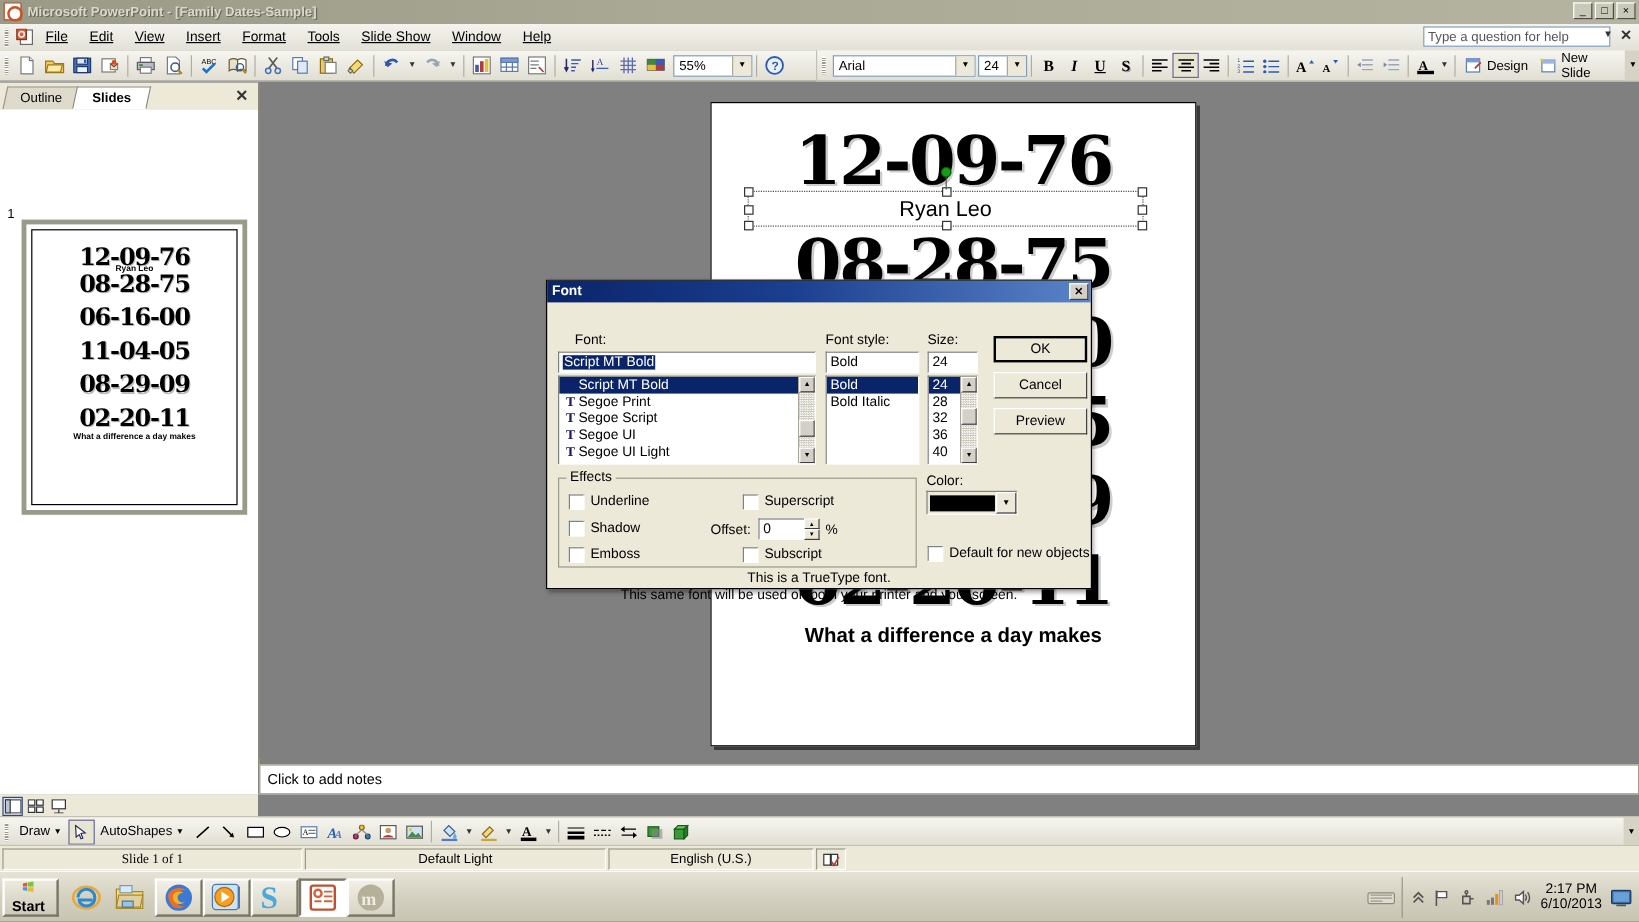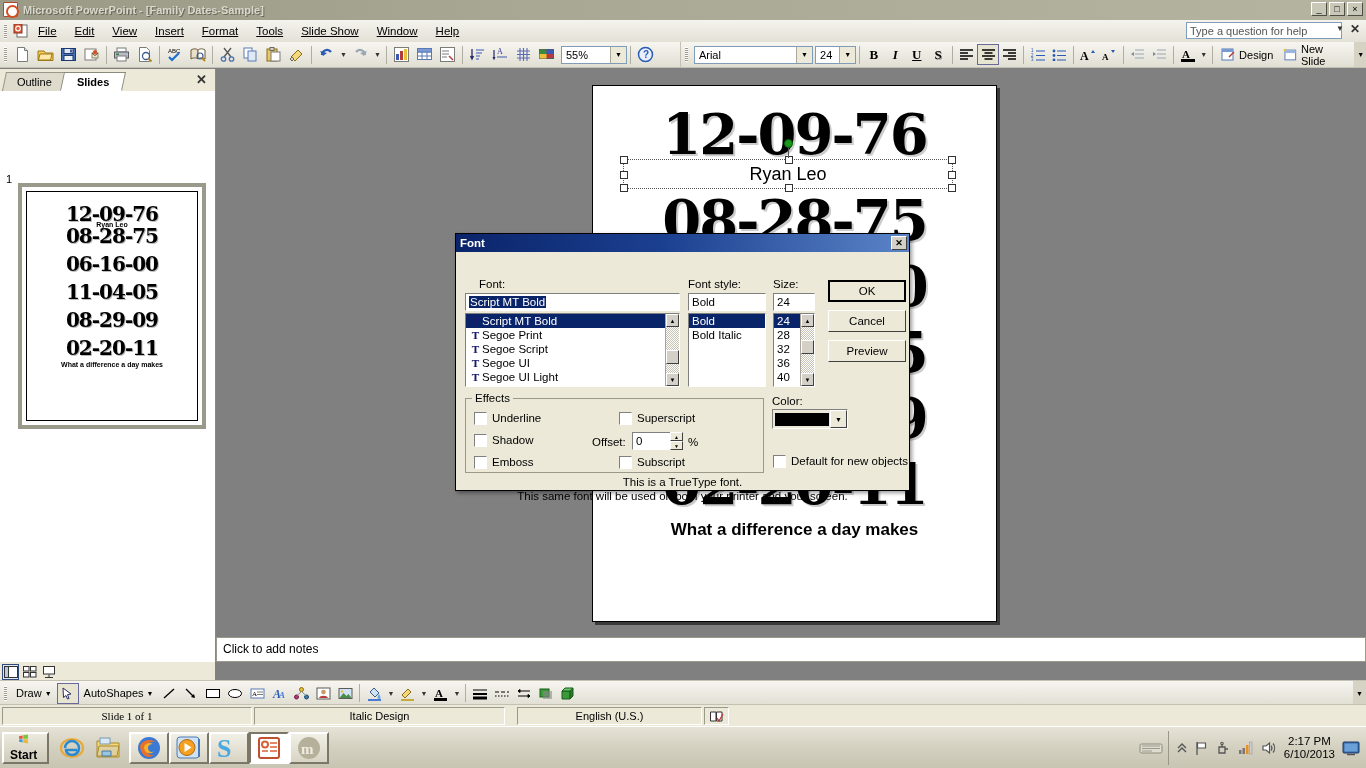--- a/index.html
+++ b/index.html
@@ -827,22 +827,22 @@
           <path d="M9 4l3-3v8l-3 3z" fill="#2a7a2a" stroke="#1a5a1a"></path>
         </svg>
       </div>
     <div class="tb-end">
         <span style="font-size:7px;">▼</span>
       </div>
   </div>
 
   <div class="statusbar">
     <div class="scell" style="width:250px;margin-left:2px;font-family:Liberation Serif, serif;">Slide 1 of 1</div>
-    <div class="scell" style="width:251px;margin-left:2px;">Italic Design</div>
-    <div class="scell" style="width:185px;margin-left:12px;">English (U.S.)</div>
+    <div class="scell" style="width:251px;margin-left:2px;">Default Light</div>
+    <div class="scell" style="width:171px;margin-left:2px;">English (U.S.)</div>
     <div class="scell" style="width:25px;margin-left:2px;">
       <svg width="15" height="13" viewBox="0 0 15 13">
           <path d="M1.5 2h5.5v9H1.5z" fill="#fff" stroke="#333"></path>
           <path d="M7.5 2H13v9H7.5z" fill="#fff" stroke="#333"></path>
           <path d="M7.5 2v9" stroke="#333"></path>
           <path d="M8 8l2 3 4-7" fill="none" stroke="#b53a3a" stroke-width="1.3"></path>
         </svg>
     </div>
   </div>
 

